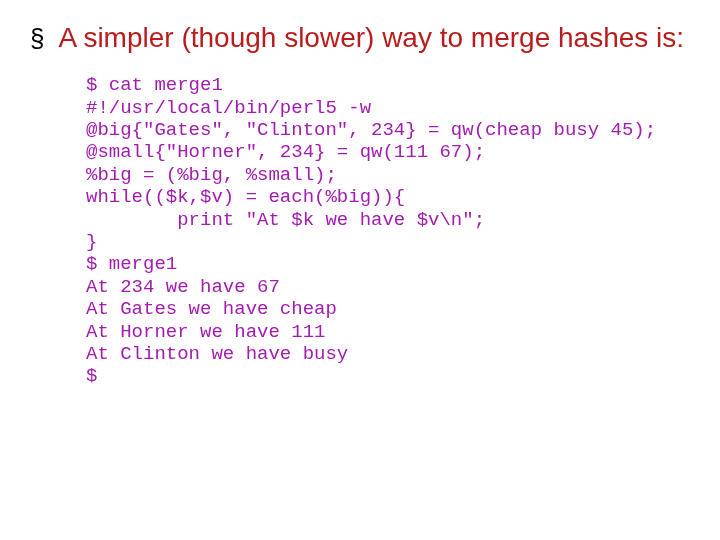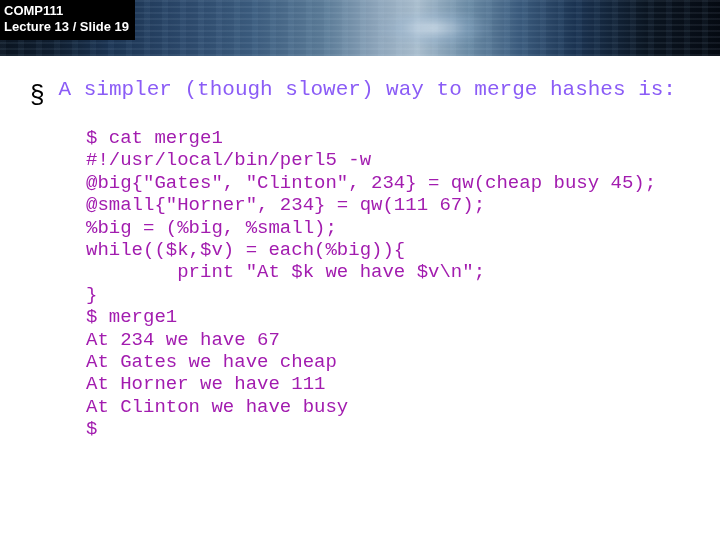--- a/index.html
+++ b/index.html
@@ -69,45 +69,39 @@
     gap: 14px;
   }
   .bullet-mark {
     font-family: Arial, sans-serif;
     font-size: 26px;
     color: #000000;
     line-height: 1;
     padding-top: 3px;
   }
   .bullet-text {
-    font-family: Liberation Mono, monospace;
-    font-size: 21px;
-    color: #8b5cf6;
+    font-family: Liberation Sans, sans-serif;
+    font-size: 28px;
+    color: #b91c1c;
     line-height: 1.15;
   }
   .code-block {
     font-family: "Courier New", Courier, monospace;
     font-size: 19px;
     color: #a21caf;
     white-space: pre;
     padding: 20px 0 0 86px;
     line-height: 1.18;
   }
 </style>
 </head>
 <body>
 
 <div class="slide">
 
-  <div class="header-banner">
-    <div class="course-tag">
-      <div>COMP111</div>
-      <div>Lecture 13 / Slide 19</div>
-    </div>
-  </div>
 
 
   <div class="body">
     <div class="bullet-row">
       <div class="bullet-mark">§</div>
       <div class="bullet-text">A simpler (though slower) way to merge hashes is:</div>
     </div>
   </div>
 
   <pre class="code-block">$ cat merge1

